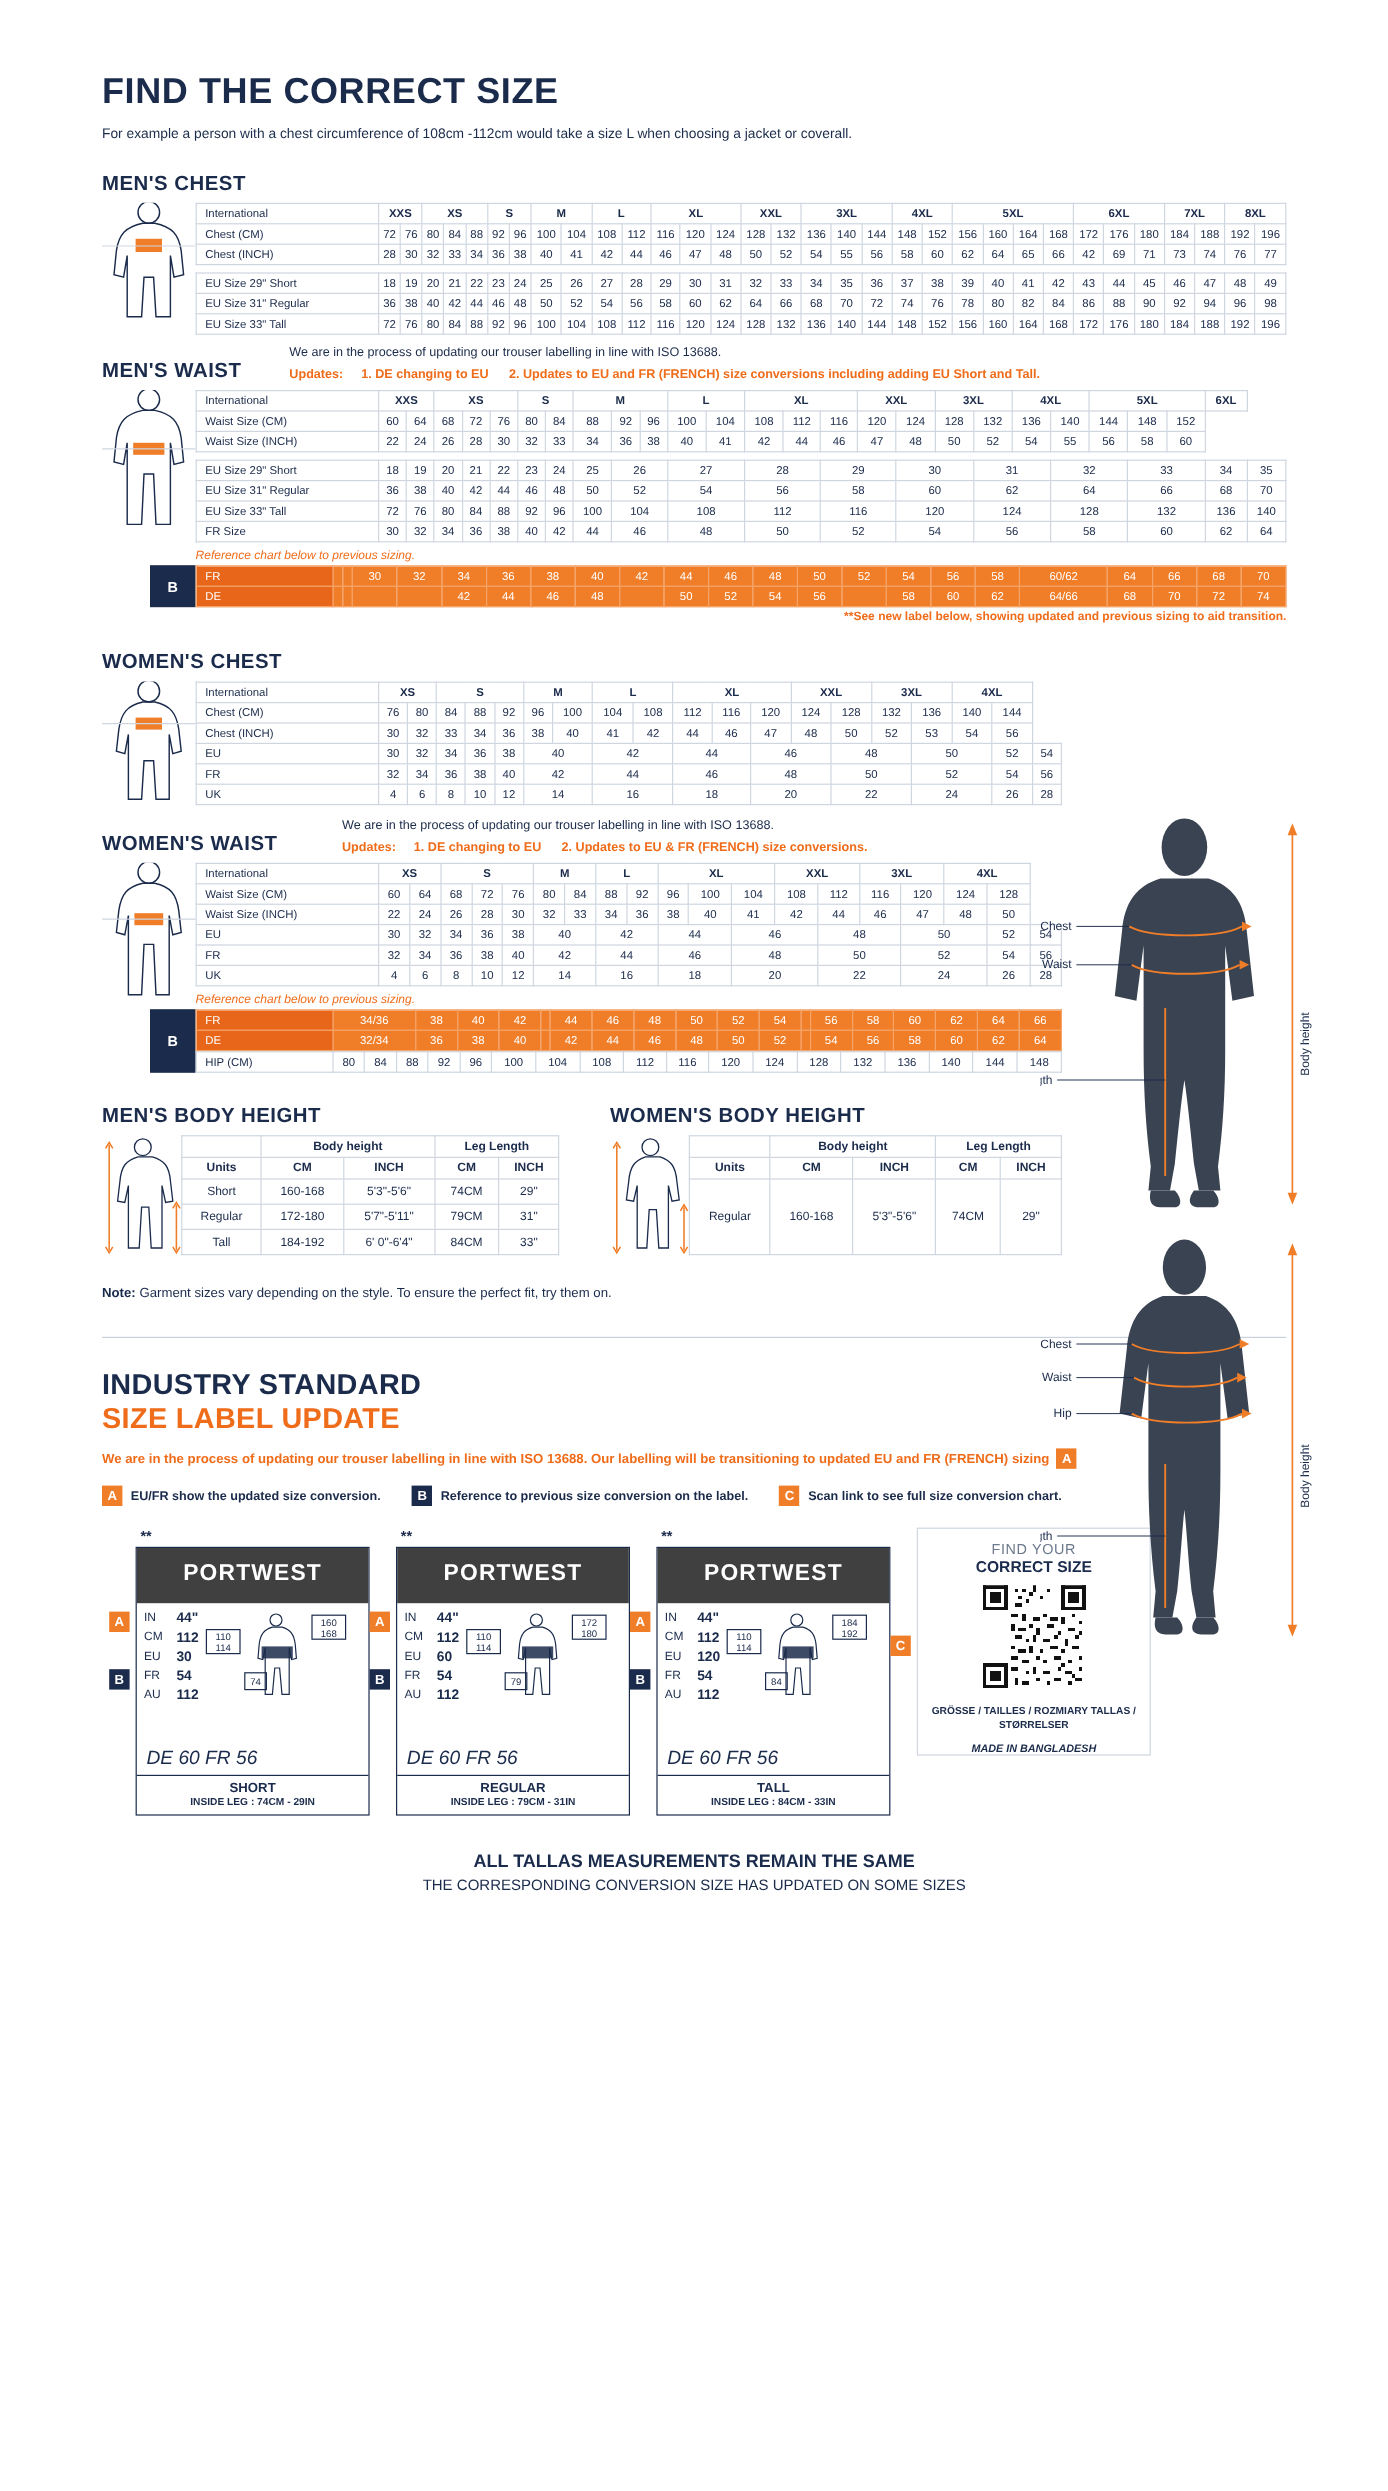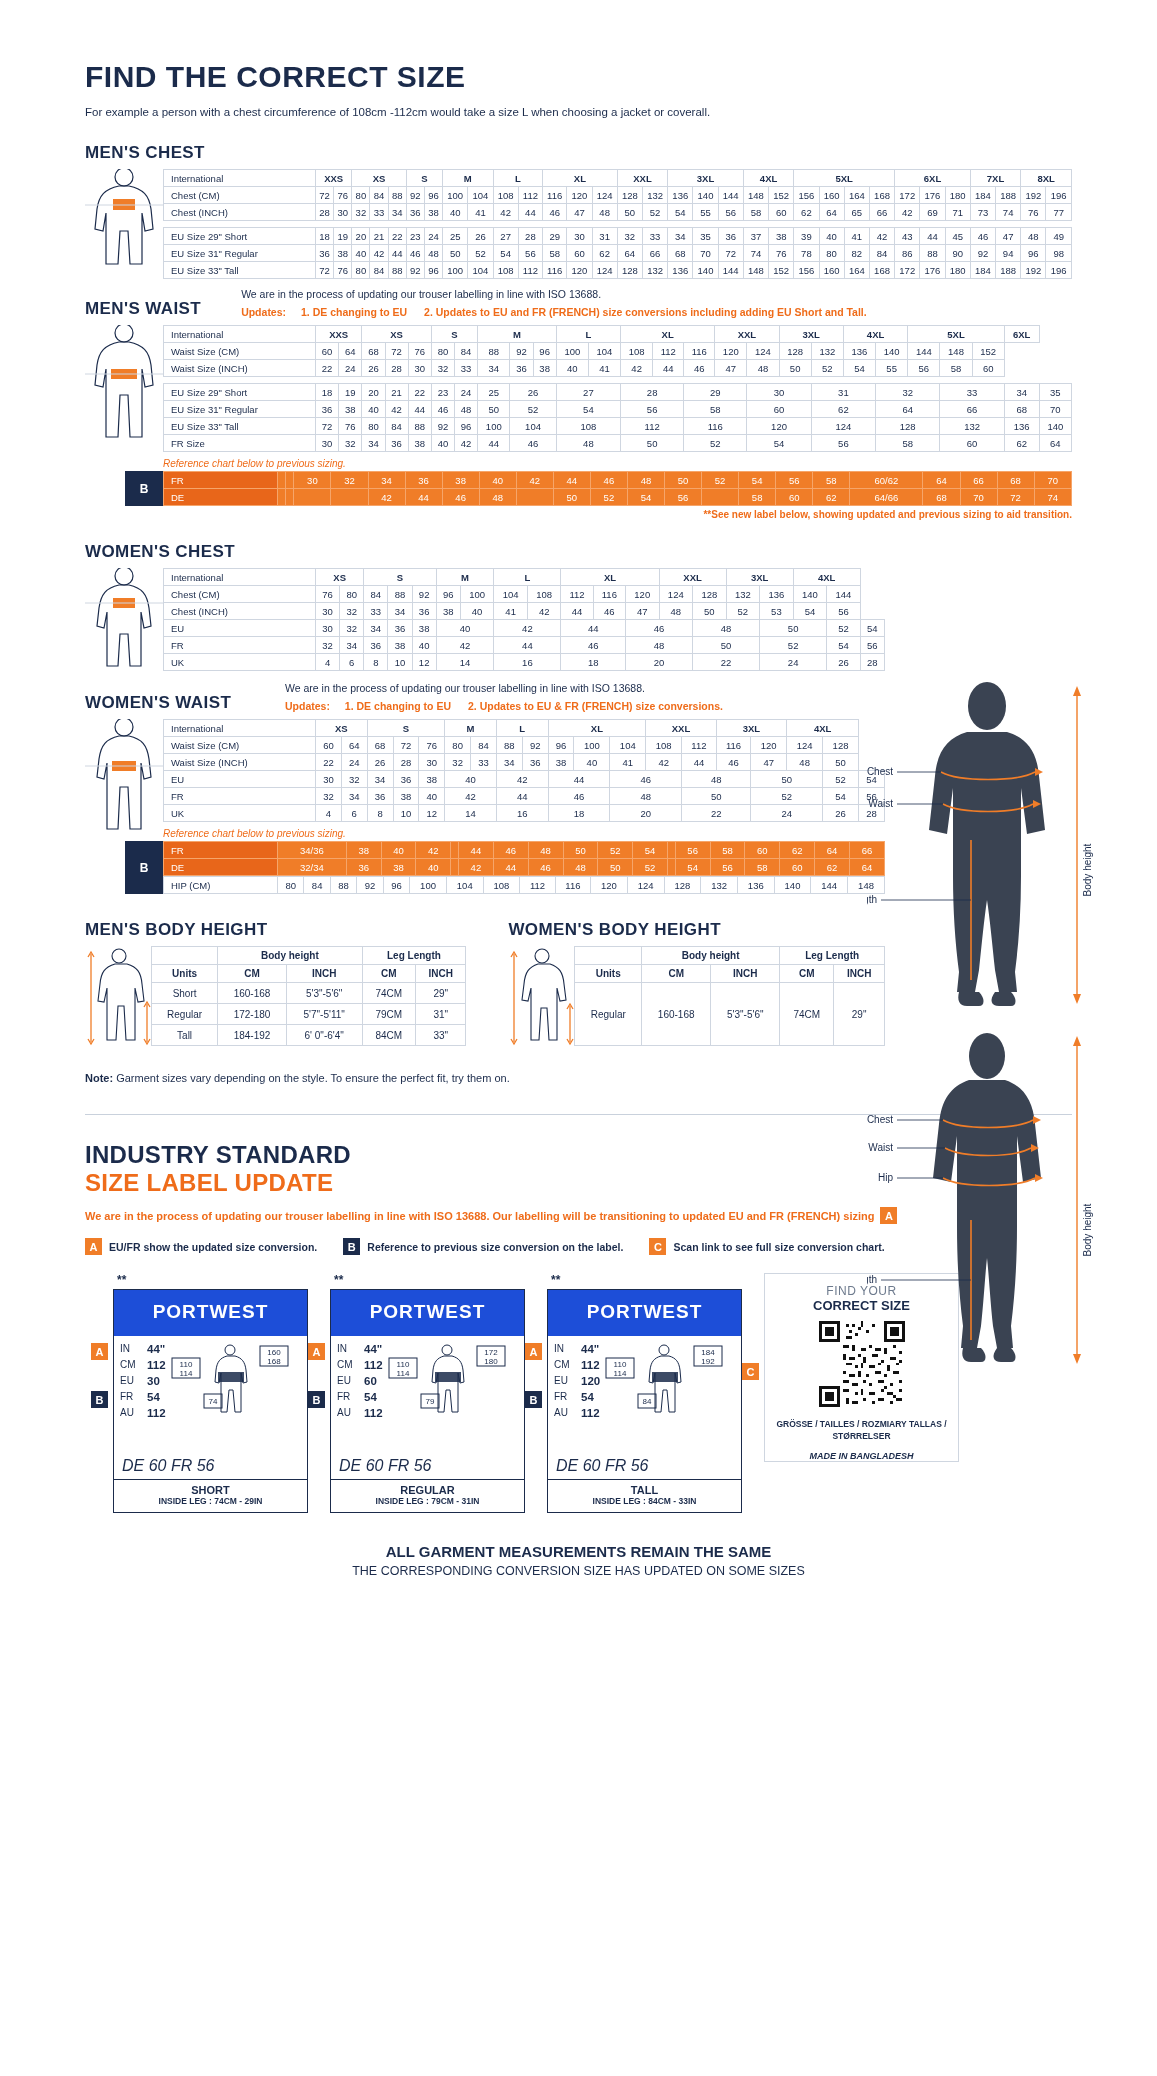--- a/index.html
+++ b/index.html
@@ -91,21 +91,21 @@
     width:17px; height:17px; background:#f07d28; color:#fff; font-weight:bold; font-size:11px;
   }
   .sqbadge.navy { background:#1b2b4b; }
   .legend { display:flex; gap:26px; font-size:10.5px; align-items:center; margin-bottom:18px; flex-wrap:wrap;}
   .legend .item { display:flex; align-items:center; gap:7px; color:#1b2b4b; font-weight:bold;}
 
   .labels-row { display:flex; gap:22px; align-items:flex-start; }
   .label-card { width:195px; position:relative; }
   .stars { color:#1b2b4b; font-weight:bold; font-size:12px; margin-bottom:2px; padding-left:4px;}
   .label-box { border:1px solid #1b2b4b; background:#fff; }
-  .brandbar { background:#1d4ed8; color:#fff; text-align:center; padding:11px 0 13px 0; position:relative;}
+  .brandbar { background:#404040; color:#fff; text-align:center; padding:11px 0 13px 0; position:relative;}
   .brandbar .bname { font-size:19px; font-weight:bold; letter-spacing:1px; }
   .label-body { display:flex; padding:6px 6px 4px 6px; gap:4px;}
   .spec { font-size:10px; line-height:1.38; }
   .spec .row { display:flex; gap:5px;}
   .spec .k { width:22px; }
   .spec .v { font-weight:bold; }
   .spec .v.big { font-size:11.5px; }
   .fitfig { flex:1 1 auto; position:relative; height:74px; }
   .deline { font-size:16px; font-style:italic; padding:2px 6px 4px 8px;margin-top:29px; }
   .label-foot { border-top:1px solid #1b2b4b; text-align:center; padding:4px 2px 6px 2px; }
@@ -1342,21 +1342,21 @@
                   <rect x="25" y="25" width="1" height="1"></rect>
             </g>
           </svg>
         </div>
         <div class="q3">GRÖSSE / TAILLES / ROZMIARY TALLAS / STØRRELSER</div>
         <div class="q4">MADE IN BANGLADESH</div>
       </div>
     </div>
   </div>
 
-  <div class="footline1">ALL GARMENT MEASUREMENTS REMAIN THE SAME</div>
+  <div class="footline1">ALL TALLAS MEASUREMENTS REMAIN THE SAME</div>
   <div class="footline2">THE CORRESPONDING CONVERSION SIZE HAS UPDATED ON SOME SIZES</div>
 
  </div>
 
  <div class="photo-block" style="top:680px; right:60px;">
    <svg width="230" height="330" viewBox="0 0 230 330">
      <g fill="#3a4352">
        <ellipse cx="120" cy="26" rx="19" ry="24"></ellipse>
        <path d="M100 52 C80 58 70 72 68 96 L62 150 L80 154 L86 108 L86 196 C86 230 88 262 92 292 L90 312 L108 312 L112 290 C115 262 117 240 120 220 C123 240 125 262 128 290 L132 312 L150 312 L148 292 C152 262 154 230 154 196 L154 108 L160 154 L178 150 L172 96 C170 72 160 58 140 52 Z"></path>
        <path d="M92 312 C90 320 92 326 100 326 L112 326 C118 326 118 318 112 312 Z"></path>

